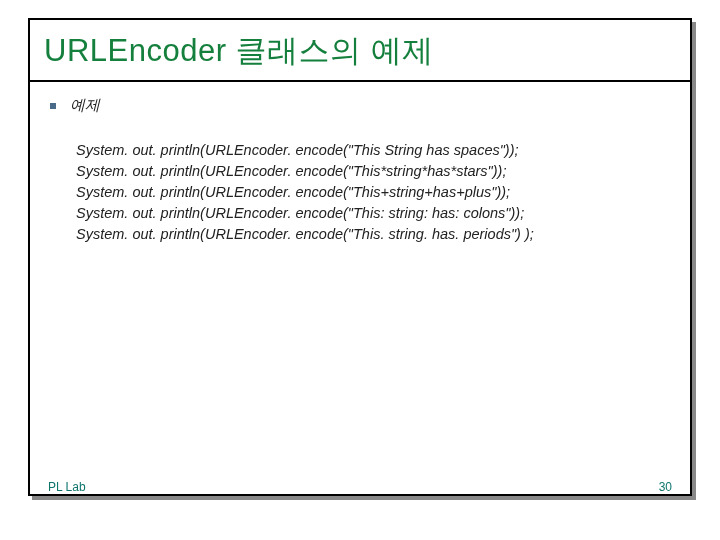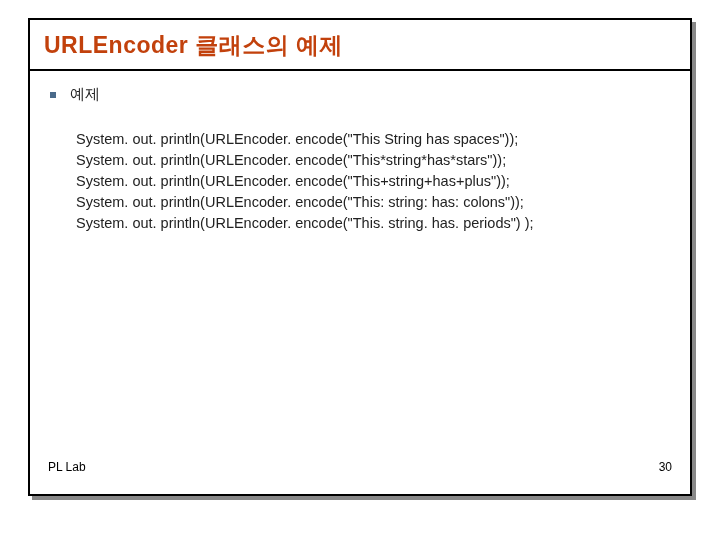--- a/index.html
+++ b/index.html
@@ -22,33 +22,34 @@
       height: 478px;
       border: 2px solid #000;
       box-shadow: 4px 4px 0 #888;
       background: #fff;
     }
     .title-area {
       border-bottom: 2px solid #000;
       padding: 10px 14px 8px 14px;
     }
     .title-area h1 {
-      font-size: 23px;
-      font-weight: bold;
-      color: #c2410c;
+      font-size: 31px;
+      font-weight: normal;
+      color: #15803d;
       letter-spacing: 0.5px;
     }
     .content-area {
       padding: 12px 20px 8px 20px;
       font-size: 14.5px;
       line-height: 1.45;
       color: #222;
     }
     .section {
       margin-bottom: 20px;
+      font-style: italic;
     }
     .section-header {
       display: flex;
       align-items: baseline;
       margin-bottom: 2px;
     }
     .bullet {
       display: inline-block;
       width: 6px;
       height: 6px;
@@ -64,28 +65,28 @@
       margin-left: 26px;
       margin-top: 24px;
     }
     .code-line {
       font-family: Arial, sans-serif;
       white-space: pre-wrap;
       word-break: break-all;
     }
     .footer {
       position: absolute;
-      bottom: 20px;
+      bottom: 0;
       left: 0;
       width: 100%;
       display: flex;
       justify-content: space-between;
       padding: 0 18px;
       font-size: 12px;
-      color: #000000;
+      color: #0f766e;
     }
   </style>
 </head>
 <body>
 
 <div class="slide-frame">
   <div class="title-area">
     <h1>URLEncoder 클래스의 예제</h1>
   </div>
 

